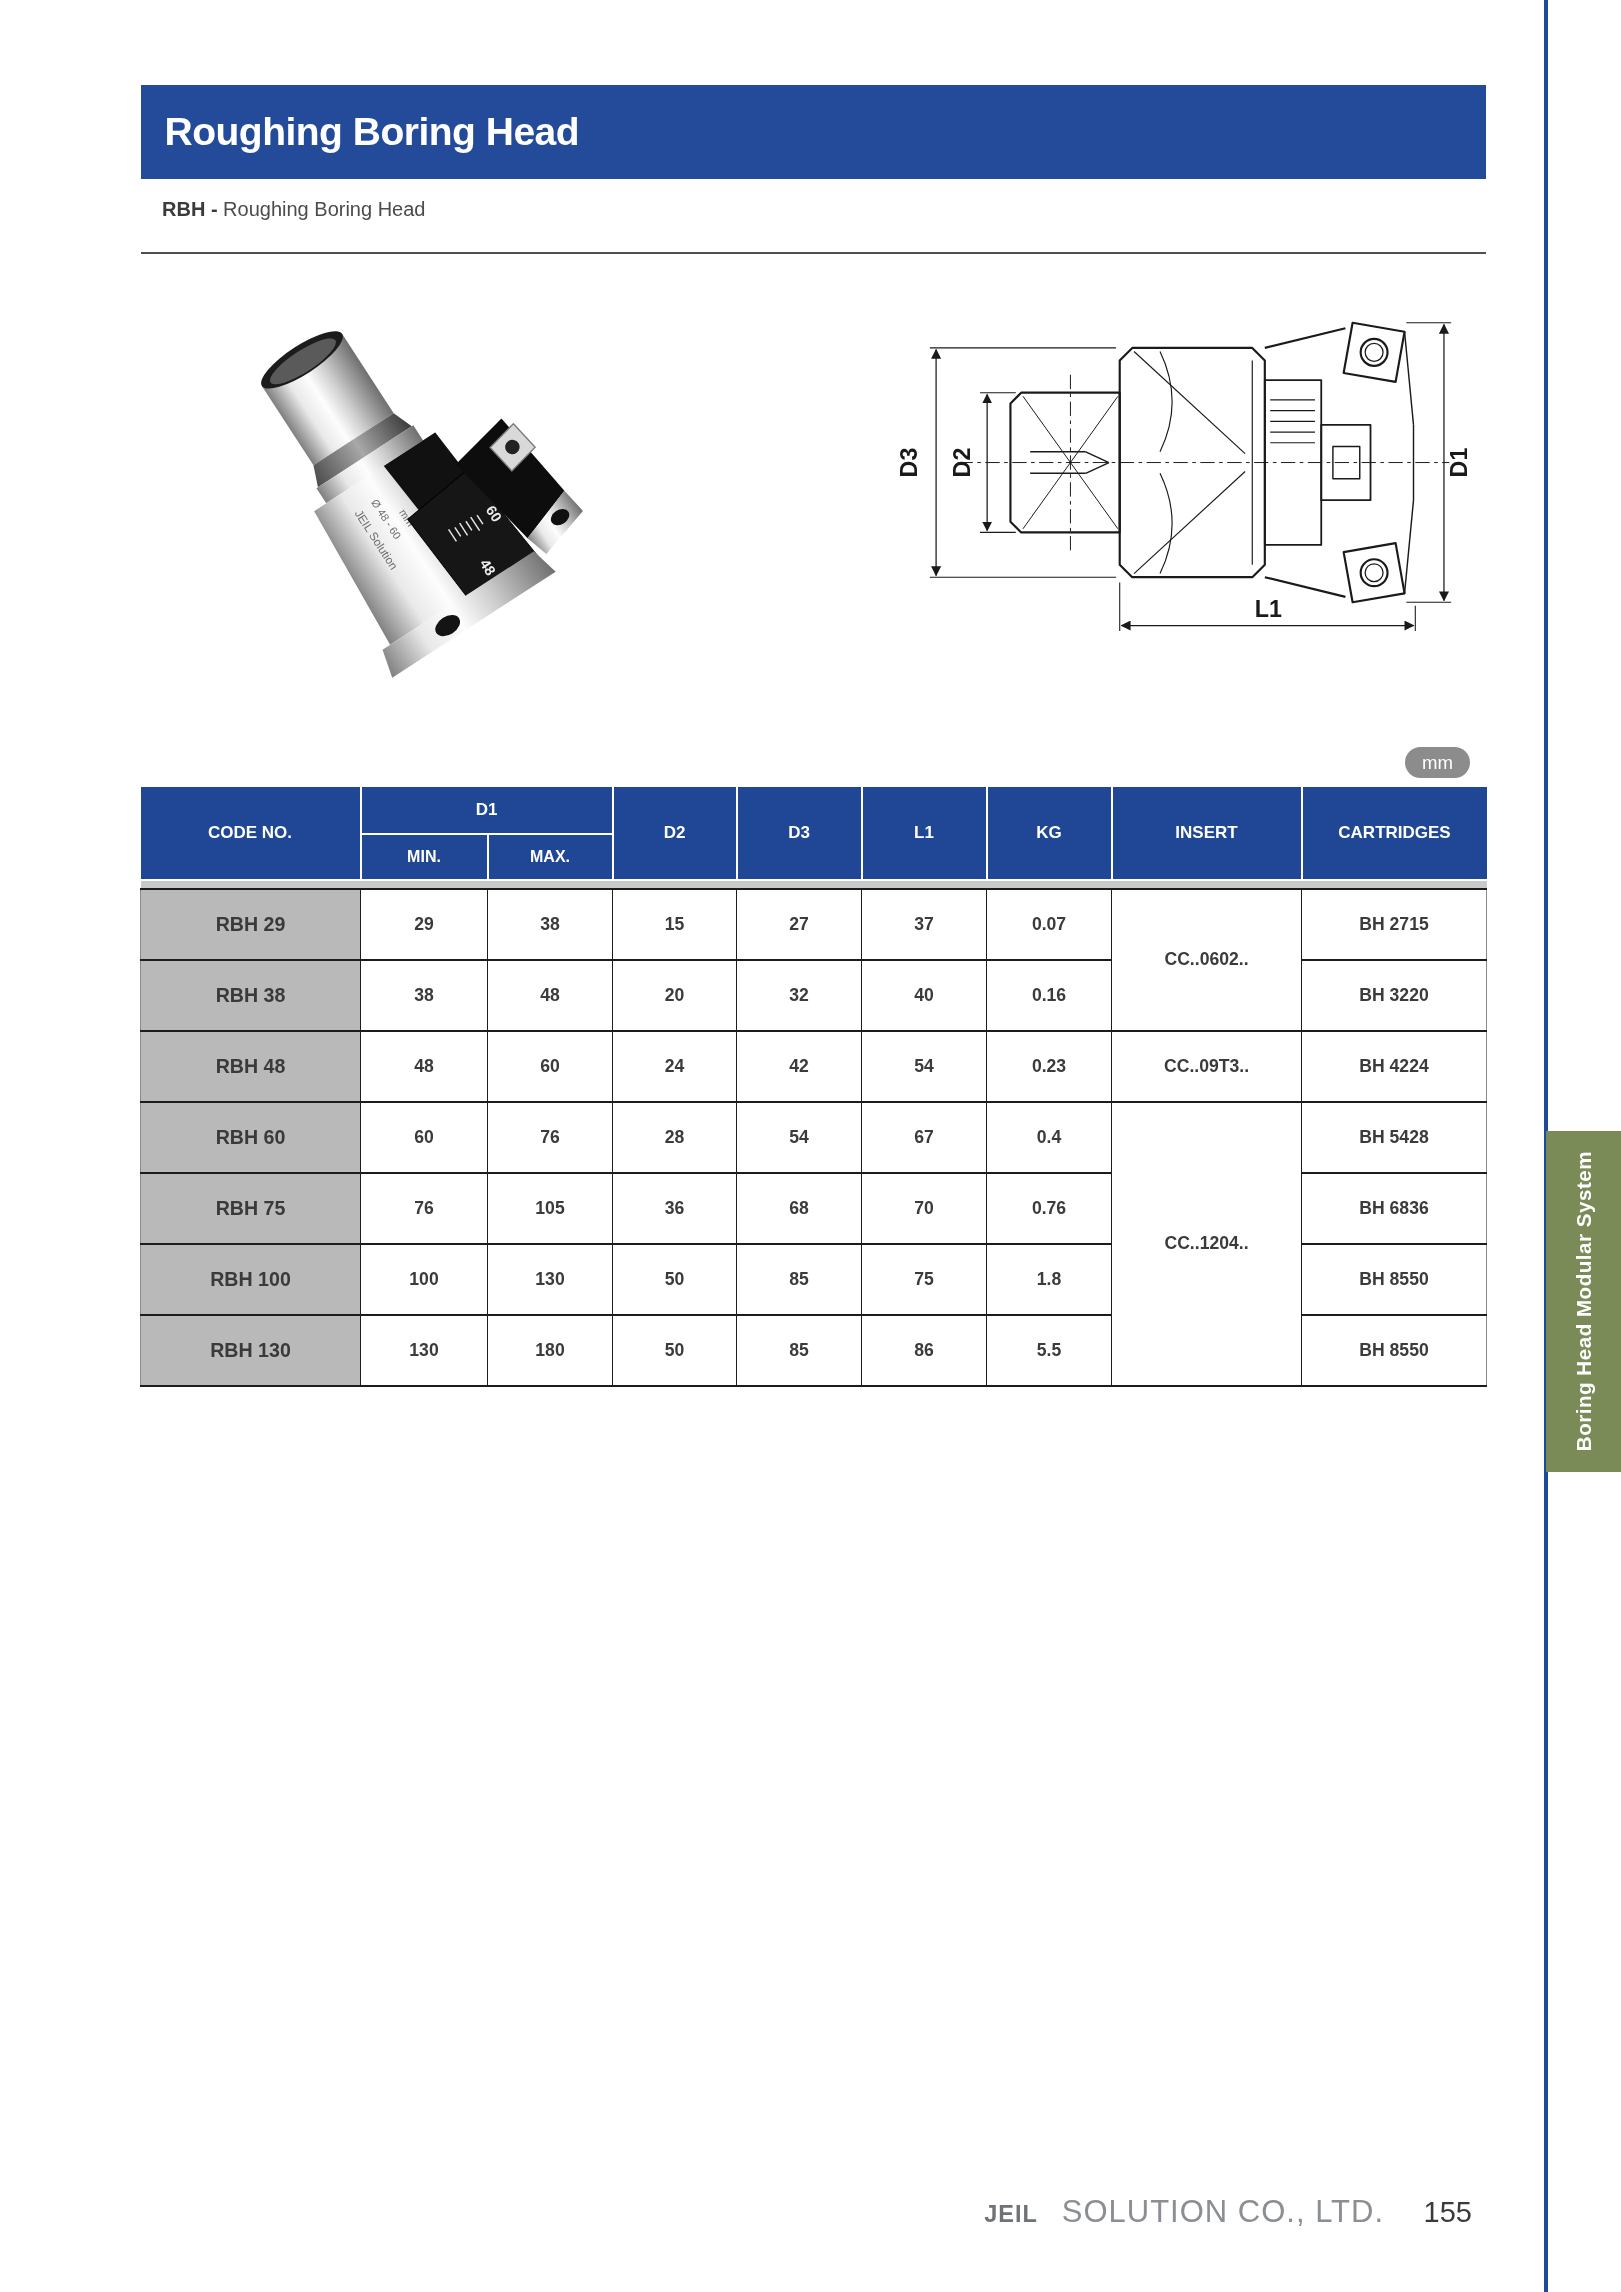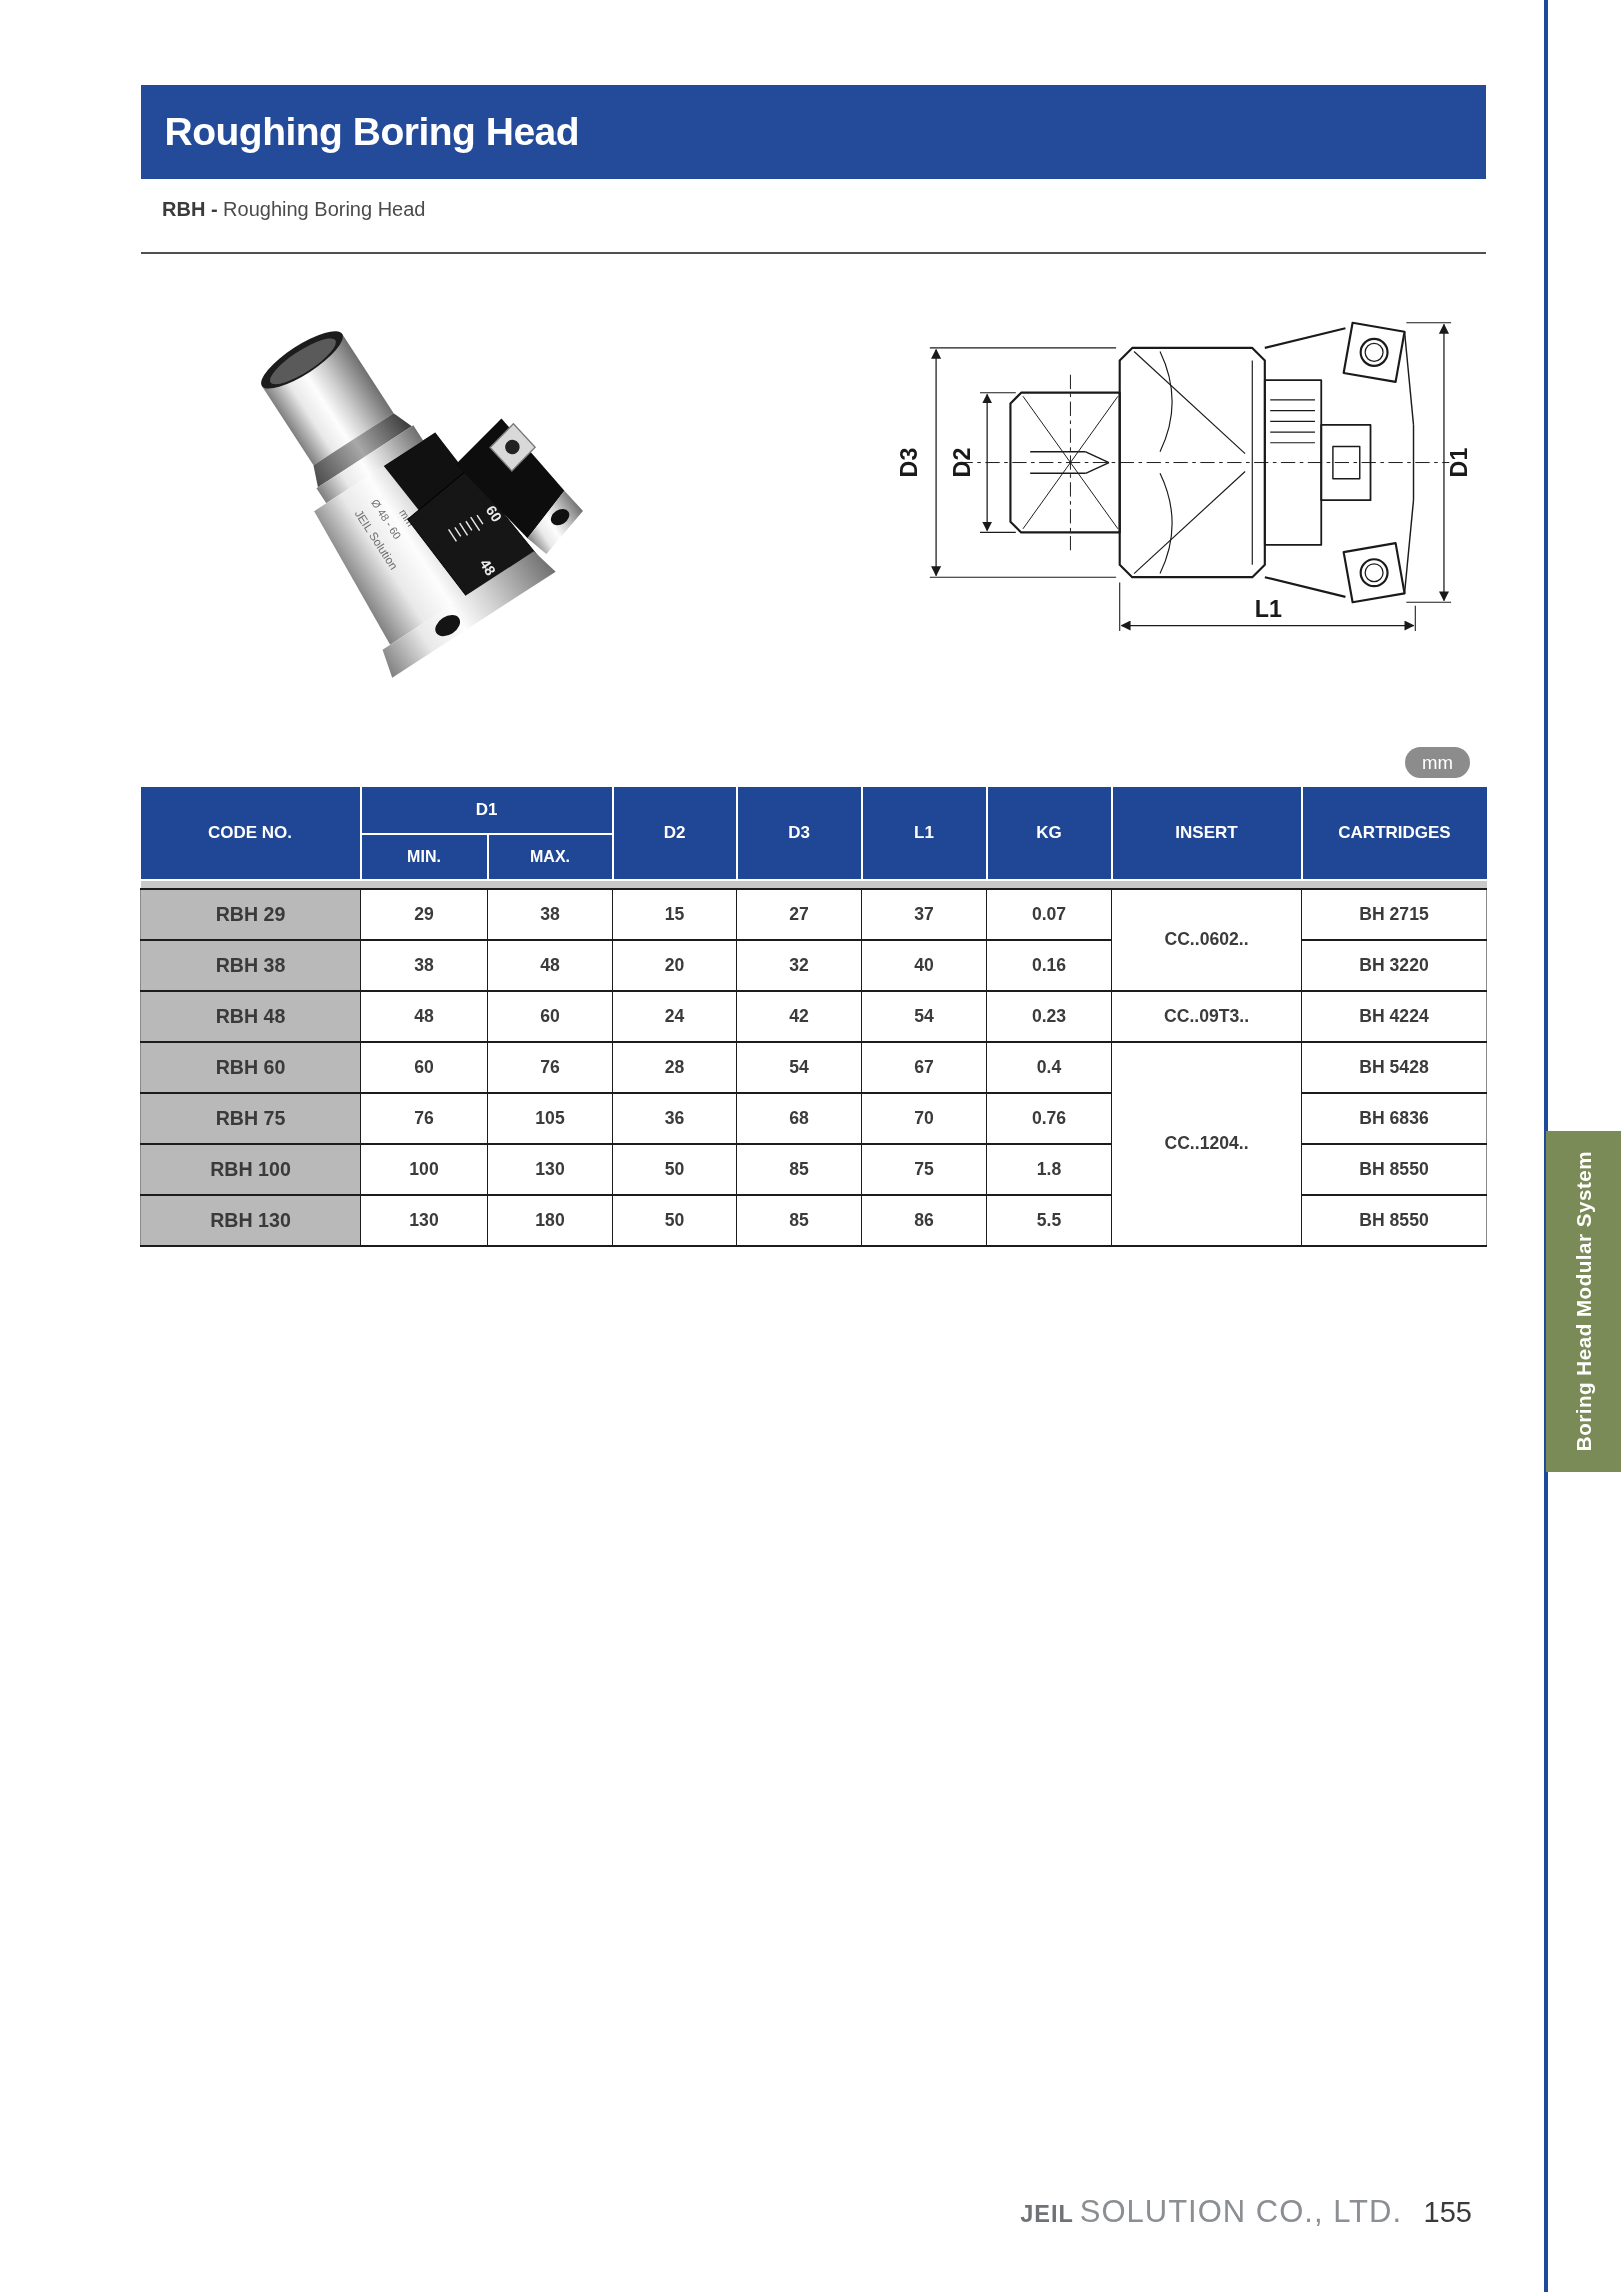--- a/index.html
+++ b/index.html
@@ -41,41 +41,41 @@
   .spec-table thead th:first-child{border-left:none;}
   .spec-table thead th:last-child{border-right:none;}
   .spec-table thead tr.r1 th{border-top:none;}
   .spec-table tbody tr.sep td{
     background:#C9C9C9;height:6.9px;padding:0;border:none;border-bottom:2px solid #1c1c1c;
   }
   .spec-table tbody td{
     height:37px;background:#ffffff;text-align:center;vertical-align:middle;
     font-size:17.6px;font-weight:bold;color:#3b3b3b;
     border-left:1.5px solid #1c1c1c;border-right:1.5px solid #1c1c1c;
-    border-top:2px solid #1c1c1c;border-bottom:2px solid #1c1c1c;padding:6px;
+    border-top:2px solid #1c1c1c;border-bottom:2px solid #1c1c1c;padding:16px;
   }
   .spec-table tbody td.code{
     background:#B9B9B9;font-size:19.6px;color:#3a3a3a;border-left:1px solid #8a8a8a;
   }
   .spec-table tbody tr:last-child td{border-bottom:2.9px solid #1c1c1c;margin-top:22px;}
   .spec-table tbody td:last-child{border-right:1px solid #8a8a8a;}
   
   .edge-line{position:absolute;left:1544px;top:0;width:3.9px;height:2293px;background:#1D4A99;}
   .side-tab{
     position:absolute;left:1546px;top:1131px;width:75px;height:341px;background:#7B8B57;
     display:flex;align-items:center;justify-content:center;
   }
   .side-tab span{
     writing-mode:vertical-rl;transform:rotate(180deg);
     color:#ffffff;font-weight:bold;font-size:20.6px;letter-spacing:0.5px;white-space:nowrap;
   }
   
   .footer{
     position:absolute;left:882px;top:2194px;width:590px;
-    display:flex;align-items:baseline;justify-content:flex-end;
+    display:flex;align-items:baseline;justify-content:flex-end;gap:18px;
   }
   .footer .co-bold{font-weight:bold;color:#6F7276;font-size:23.5px;letter-spacing:1px;}
   .footer .co-rest{font-weight:normal;color:#8B8E92;font-size:31px;letter-spacing:1px;margin-left:5.9px;}
   .footer .pageno{font-weight:normal;color:#3A3A3D;font-size:29px;margin-left:21.6px;}
   svg text{font-family:"Liberation Sans",sans-serif;}
 </style>
 </head>
 <body>
 
 <div class="edge-line"></div>

